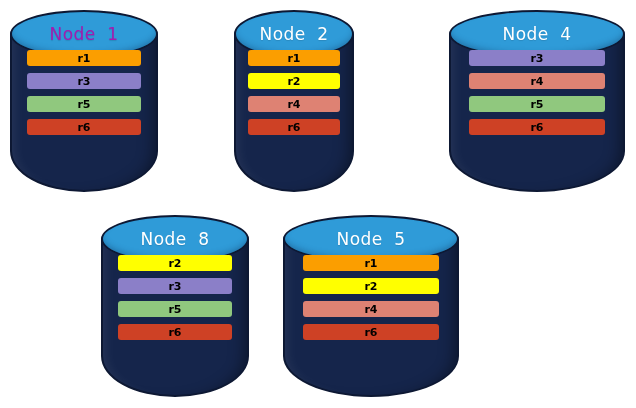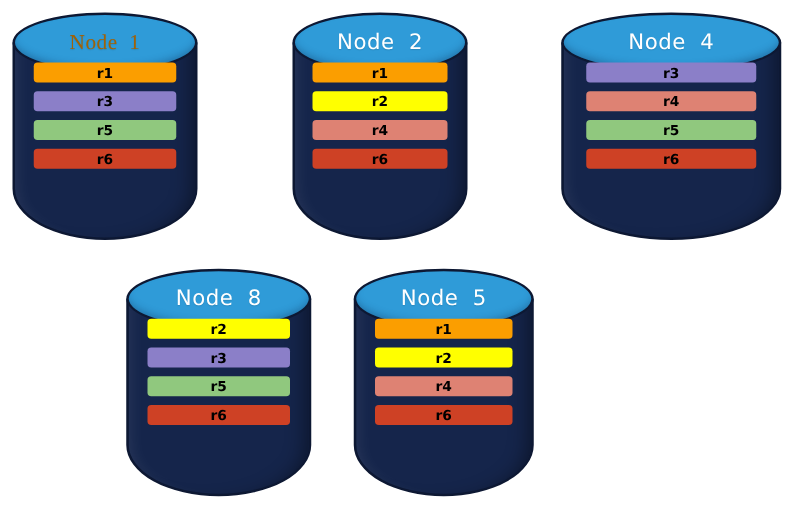--- a/index.html
+++ b/index.html
@@ -96,37 +96,37 @@
   }
   .bar:last-child { margin-bottom: 0; }
 </style>
 </head>
 <body>
 
 <div id="stage">
     <div class="node" style="left: 10px; top: 10px; width: 148px; height: 182px;">
       <div class="cyl-body" style="background: rgb(21, 37, 75); border-color: rgb(13, 24, 51);"></div>
       <div class="cyl-top" style="background: rgb(47, 155, 216); border-color: rgb(13, 24, 51);"></div>
-      <div class="node-label" style="color: #a16207; font-family: Liberation Serif, serif;">Node  1</div>
+      <div class="node-label" style="color: #a21caf;">Node  1</div>
       <div class="bars">
         <div class="bar" style="background: rgb(251, 158, 0); color: rgb(0, 0, 0);">
           <span>r1</span>
         </div>
         <div class="bar" style="background: rgb(139, 127, 200); color: rgb(0, 0, 0);">
           <span>r3</span>
         </div>
         <div class="bar" style="background: rgb(144, 200, 126); color: rgb(0, 0, 0);">
           <span>r5</span>
         </div>
         <div class="bar" style="background: rgb(206, 65, 37); color: rgb(0, 0, 0);">
           <span>r6</span>
         </div>
       </div>
     </div>
-    <div class="node" style="left: 234px; top: 10px; width: 140px; height: 182px; text-align: right;">
+    <div class="node" style="left: 234px; top: 10px; width: 120px; height: 182px; text-align: right;">
       <div class="cyl-body" style="background: rgb(21, 37, 75); border-color: rgb(13, 24, 51);"></div>
       <div class="cyl-top" style="background: rgb(47, 155, 216); border-color: rgb(13, 24, 51);"></div>
       <div class="node-label" style="color: rgb(255, 255, 255);">Node  2</div>
       <div class="bars">
         <div class="bar" style="background: rgb(251, 158, 0); color: rgb(0, 0, 0);">
           <span>r1</span>
         </div>
         <div class="bar" style="background: rgb(255, 255, 0); color: rgb(0, 0, 0);">
           <span>r2</span>
         </div>
@@ -169,21 +169,21 @@
           <span>r3</span>
         </div>
         <div class="bar" style="background: rgb(144, 200, 126); color: rgb(0, 0, 0);">
           <span>r5</span>
         </div>
         <div class="bar" style="background: rgb(206, 65, 37); color: rgb(0, 0, 0);">
           <span>r6</span>
         </div>
       </div>
     </div>
-    <div class="node" style="left: 283px; top: 215px; width: 144px; height: 182px;">
+    <div class="node" style="left: 283px; top: 215px; width: 176px; height: 182px;">
       <div class="cyl-body" style="background: rgb(21, 37, 75); border-color: rgb(13, 24, 51);"></div>
       <div class="cyl-top" style="background: rgb(47, 155, 216); border-color: rgb(13, 24, 51);"></div>
       <div class="node-label" style="color: rgb(255, 255, 255);">Node  5</div>
       <div class="bars">
         <div class="bar" style="background: rgb(251, 158, 0); color: rgb(0, 0, 0);">
           <span>r1</span>
         </div>
         <div class="bar" style="background: rgb(255, 255, 0); color: rgb(0, 0, 0);">
           <span>r2</span>
         </div>

